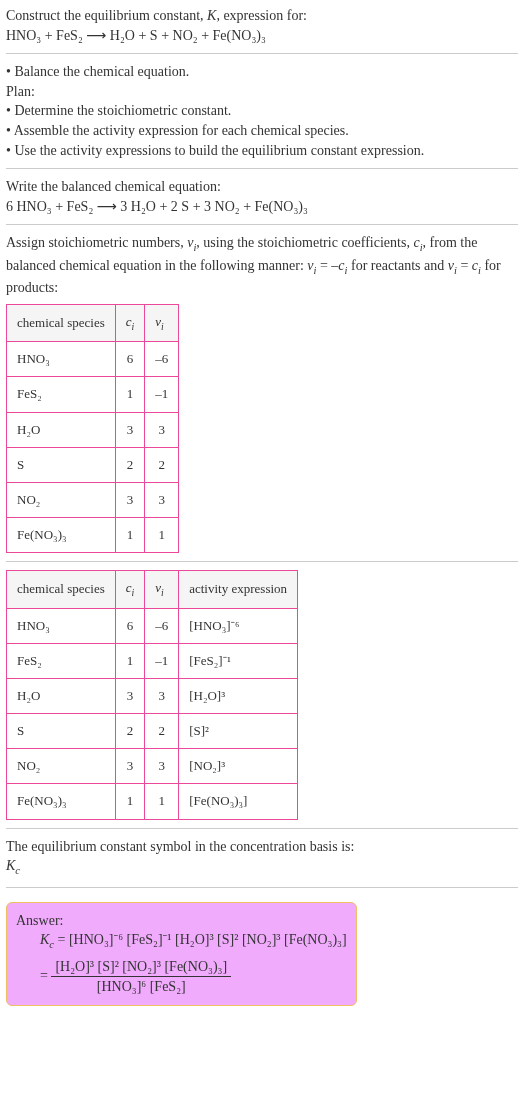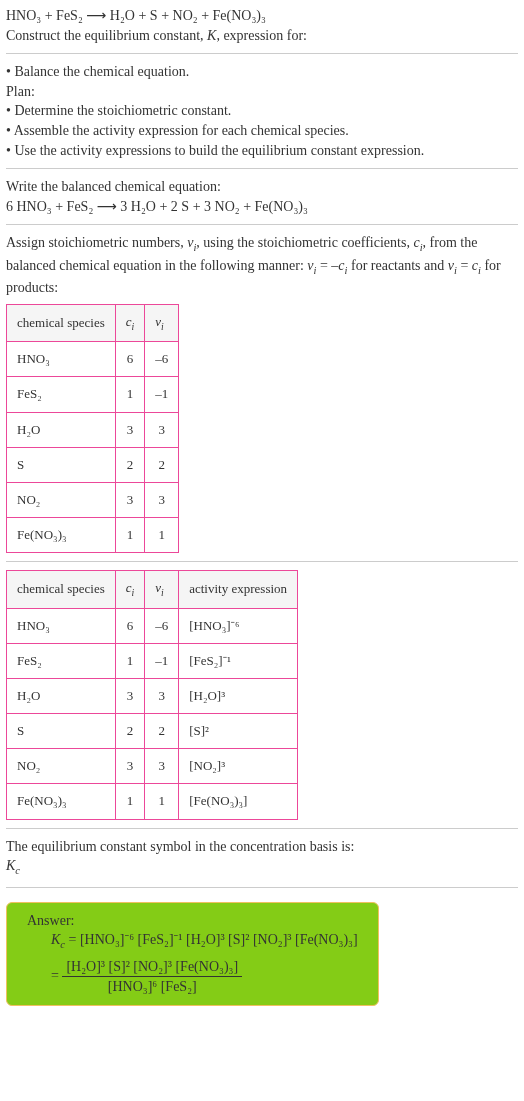--- a/index.html
+++ b/index.html
@@ -32,23 +32,23 @@
   }
   th {
     background: #f5f5f5;
     font-weight: normal;
   }
   td.num {
     text-align: center;
   }
   .answer-box {
     border: 1px solid #f0c060;
-    background: #84cc16;
+    background: #f0abfc;
     border-radius: 6px;
-    padding: 8px 20px;
+    padding: 8px 9px;
     margin-top: 6px;
     display: inline-block;
   }
   sub { font-size: 0.75em; }
   .frac {
     display: inline-block;
     vertical-align: middle;
     text-align: center;
   }
   .frac .num-line {
@@ -61,22 +61,22 @@
     padding: 0 4px;
   }
   .indent {
     padding-left: 24px;
   }
 </style>
 </head>
 <body>
 
 <div class="section">
+  <div>Construct the equilibrium constant, <span style="font-style:italic;">K</span>, expression for:</div>
   <div>HNO₃ + FeS₂ ⟶ H₂O + S + NO₂ + Fe(NO₃)₃</div>
-  <div>Construct the equilibrium constant, <span style="font-style:italic;">K</span>, expression for:</div>
 </div>
 
 <hr>
 
 <div class="section">
   <div>• Balance the chemical equation.</div>
   <div>Plan:</div>
   <div>• Determine the stoichiometric constant.</div>
   <div>• Assemble the activity expression for each chemical species.</div>
   <div>• Use the activity expressions to build the equilibrium constant expression.</div>

